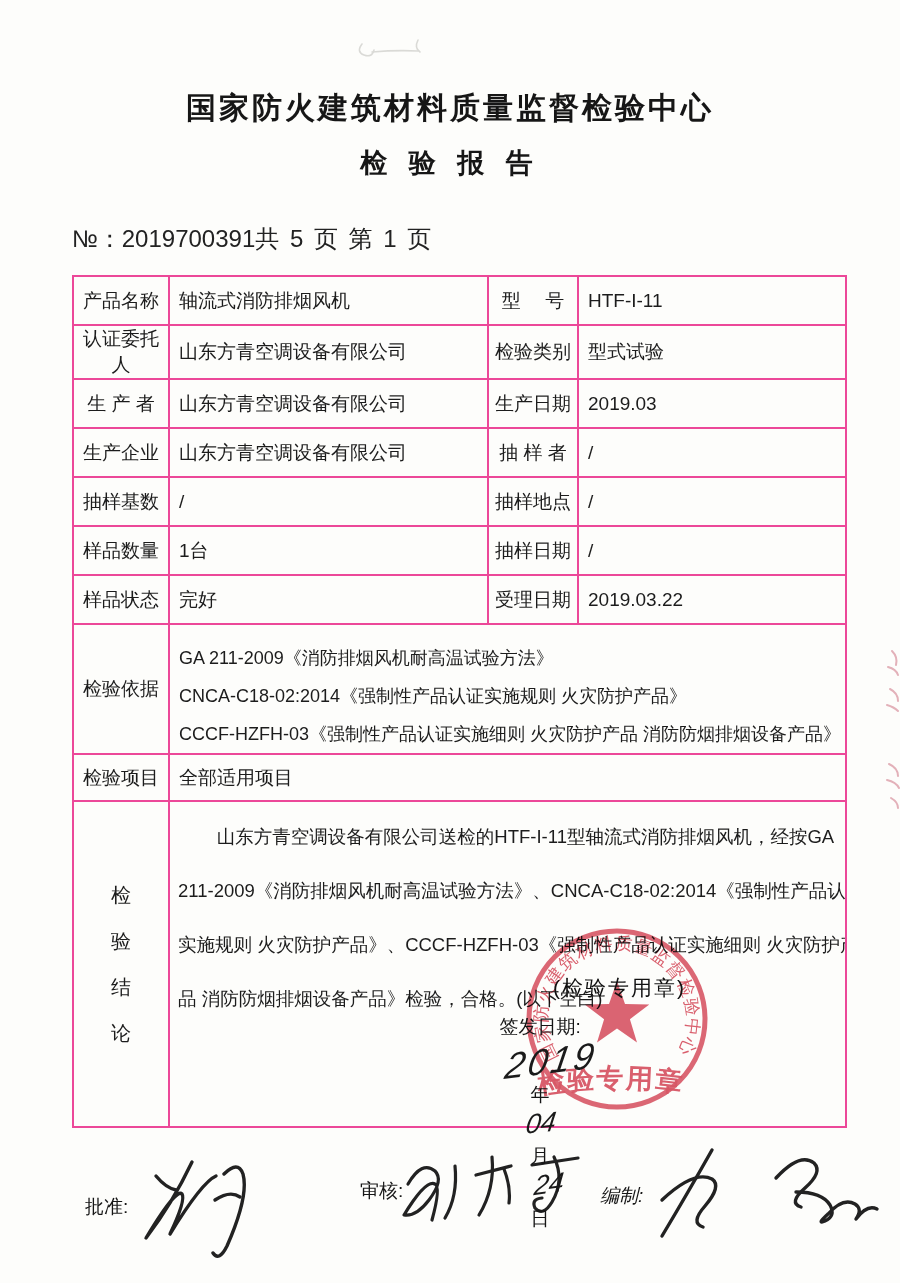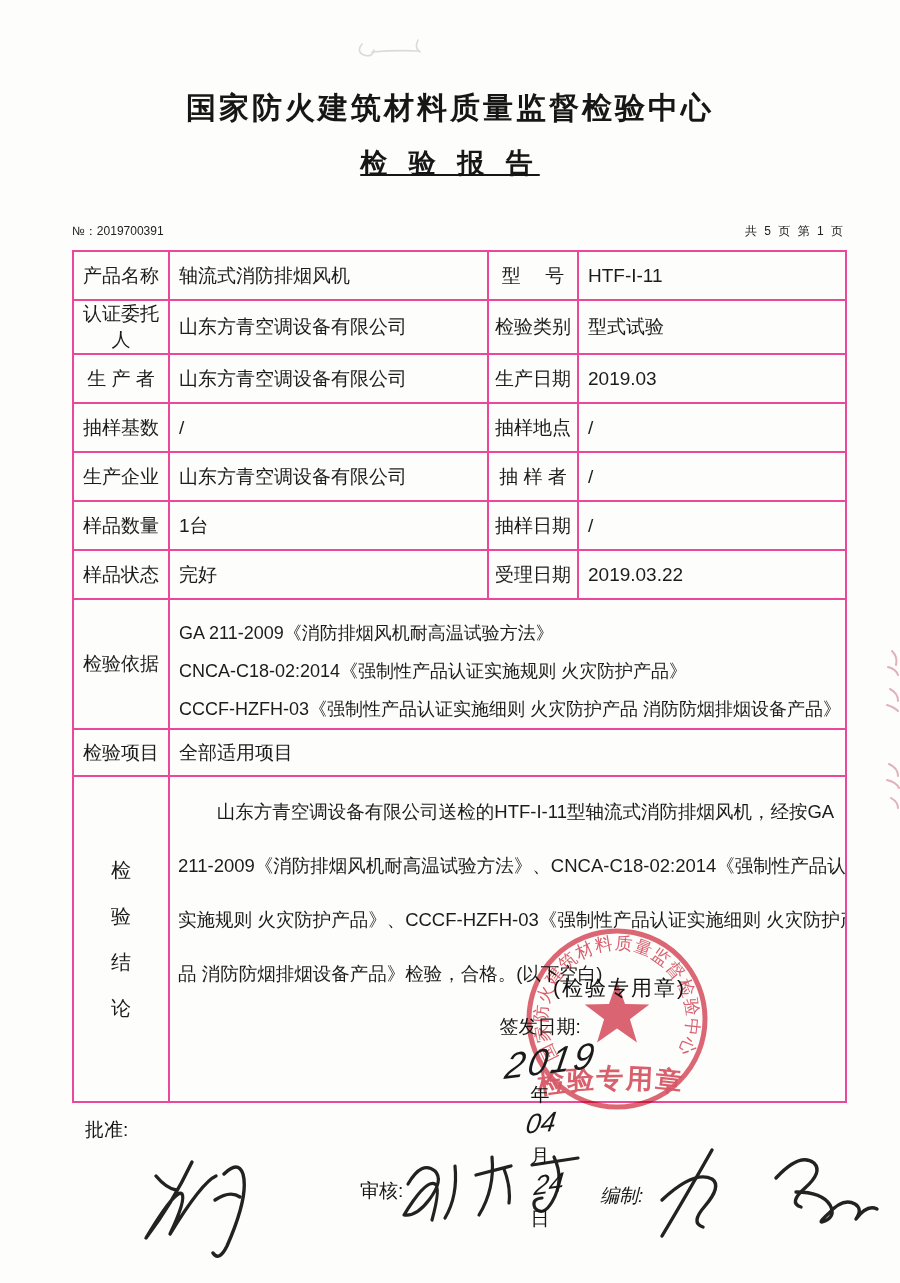--- a/index.html
+++ b/index.html
@@ -10,25 +10,25 @@
     color:#1f1f1f;
   }
   .page{position:absolute;inset:0;}
   
   .title{
     padding-top:88px;text-align:center;font-size:30px;font-weight:bold;
     letter-spacing:3px;color:#161616;
   }
   .subtitle{
     margin-top:16px;text-align:center;font-size:27px;font-weight:bold;
-    letter-spacing:7px;color:#161616;text-decoration:underline;
+    letter-spacing:7px;color:#161616;
   }
   .meta{
-    width:773px;margin:42px 0 10px 72px;display:flex;
-    justify-content:space-between;align-items:flex-end;font-size:12px;color:#222;
+    width:773px;margin:42px 0 20px 72px;display:flex;
+    justify-content:flex-start;align-items:flex-end;font-size:24px;color:#222;
   }
   .meta .pages{letter-spacing:2px;}
   
   table{border-collapse:collapse;table-layout:fixed;width:773px;margin-left:72px;}
   td{border:2px solid #ec4899;font-size:19px;color:#1c1c1c;overflow:hidden;}
   .lbl{text-align:center;padding:0 2px;}
   .val{padding-left:9px;}
   .basis-cell{padding:14px 0 0 9px;vertical-align:top;}
   .basis-cell div{line-height:38px;font-size:18px;white-space:nowrap;}
   .concl-lbl{vertical-align:middle;}
@@ -83,29 +83,29 @@
       <td class="lbl">检验类别</td>
       <td class="val">型式试验</td>
     </tr>
     <tr style="height:49px">
       <td class="lbl">生 产 者</td>
       <td class="val">山东方青空调设备有限公司</td>
       <td class="lbl">生产日期</td>
       <td class="val">2019.03</td>
     </tr>
     <tr style="height:49px">
-      <td class="lbl">抽样基数</td>
-      <td class="val">/</td>
-      <td class="lbl">抽样地点</td>
-      <td class="val">/</td>
-    </tr>
-    <tr style="height:49px">
       <td class="lbl">生产企业</td>
       <td class="val">山东方青空调设备有限公司</td>
       <td class="lbl">抽 样 者</td>
+      <td class="val">/</td>
+    </tr>
+    <tr style="height:49px">
+      <td class="lbl">抽样基数</td>
+      <td class="val">/</td>
+      <td class="lbl">抽样地点</td>
       <td class="val">/</td>
     </tr>
     <tr style="height:49px">
       <td class="lbl">样品数量</td>
       <td class="val">1台</td>
       <td class="lbl">抽样日期</td>
       <td class="val">/</td>
     </tr>
     <tr style="height:49px">
       <td class="lbl">样品状态</td>
@@ -162,21 +162,21 @@
   <div class="ov issue-row">
     <span>签发日期:</span>
     <span class="hw" style="display:inline-block;margin:0 6px 0 28px;font-size:36px;font-style:italic;transform:rotate(-7deg) skewX(-16deg);letter-spacing:3px;">2019</span>
     <span>年</span>
     <span class="hw" style="display:inline-block;margin:0 2px 4px 4px;font-size:27px;font-style:italic;transform:rotate(-6deg) skewX(-14deg);">04</span>
     <span>月</span>
     <span class="hw" style="display:inline-block;margin:0 -10px 6px 8px;font-size:27px;font-style:italic;transform:rotate(-8deg) skewX(-14deg);">24</span>
     <span>日</span>
   </div>
 
-  <div class="ov sig-label" style="left:85px;top:1117px;">批准:</div>
+  <div class="ov sig-label" style="left:85px;top:1194px;">批准:</div>
   <div class="ov sig-label" style="left:360px;top:1178px;">审核:</div>
   <div class="ov sig-label" style="left:600px;top:1183px;font-style:italic;">编制:</div>
 
   <svg class="ov sig" style="left:128px;top:1148px;" width="170" height="110" viewBox="0 0 170 110">
     <g fill="none" stroke="#222" stroke-width="3.4" stroke-linecap="round" stroke-linejoin="round">
       <path d="M28 28 q10 12 20 14"></path>
       <path d="M64 14 q-20 42 -46 76 q30 -50 36 -44 q4 6 -12 40 q32 -52 46 -58"></path>
       <path d="M96 26 q14 -14 19 0 q6 22 -16 72 q-8 16 -14 7"></path>
       <path d="M87 52 q15 -10 25 -3"></path>
     </g>

